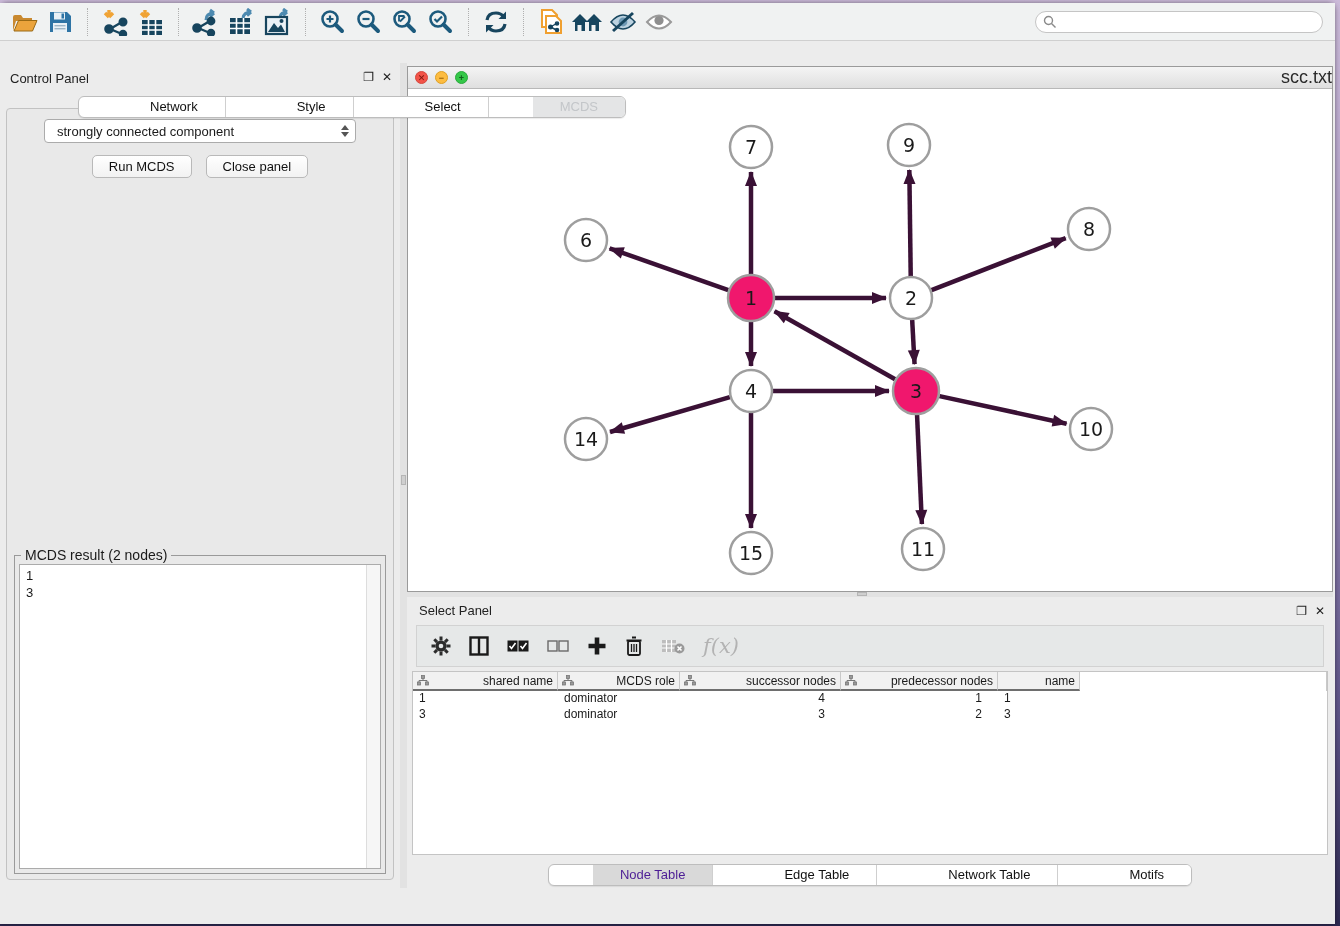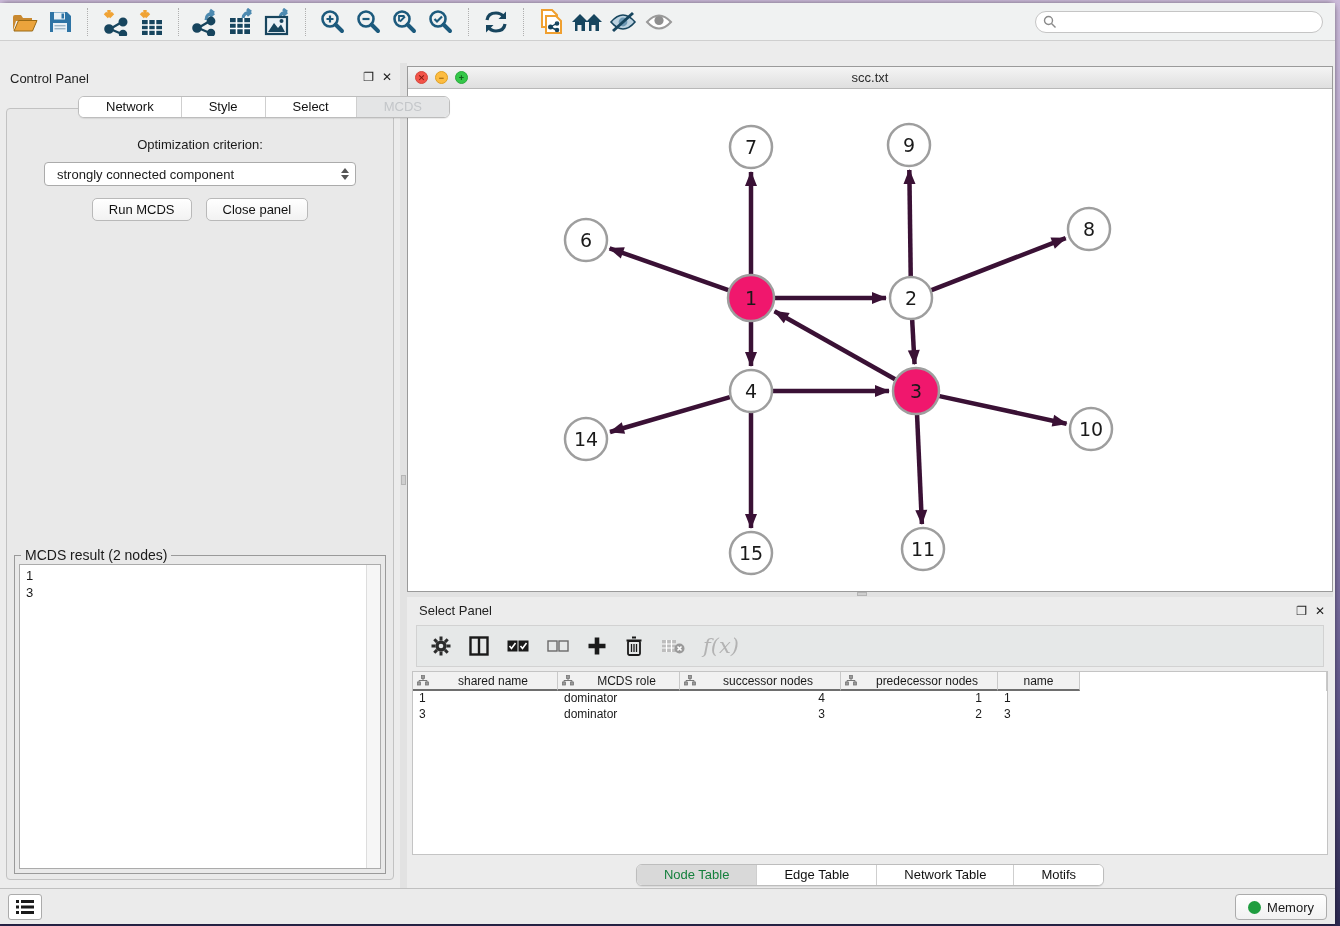--- a/index.html
+++ b/index.html
@@ -31,21 +31,21 @@
   
   .control-panel { position:absolute; left:0; top:60px; width:400px; bottom:36px; background:#ececec; }
   .cp-header { height:30px; position:relative; }
   .cp-header .ph-title { position:absolute; left:10px; top:8px; font-size:13px; color:#222; }
   .panel-ctrls { position:absolute; right:8px; top:7px; display:flex; gap:8px; font-size:12px; color:#222; }
   .panel-ctrls span { cursor:default; font-weight:bold; }
   .cp-body { position:absolute; left:6px; right:6px; top:45px; bottom:8px;
              background:#e9e9e9; border:1px solid #c2c2c2; border-radius:4px; }
   .tabgroup { display:flex; height:22px; border:1px solid #bdbdbd; border-radius:6px;
               overflow:hidden; background:#fff; font-size:13px; box-shadow:0 1px 1px rgba(0,0,0,.08); }
-  .tab { padding:0 27px; line-height:20px; border-right:1px solid #cfcfcf; background:#fff; color:#111; white-space:nowrap; }
+  .tab { padding:0 27px; line-height:20px; border-right:1px solid #cfcfcf; background:#fff; color:#111; white-space:nowrap;margin-left:44px; }
   .tab:last-child { border-right:none; }
   .tab.dim { background:#e4e5e6; color:#c3c6c9; }
   .cp-tabs { position:absolute; left:78px; top:33px; z-index:3; }
   .opt-label { text-align:center; margin-top:28px; font-size:13px; }
   .combo { margin:10px auto 0; width:312px; height:24px; background:#fff; border:1px solid #ababab;
            border-radius:4px; display:flex; align-items:center; padding:0 6px 0 12px; font-size:13px; }
   .combo .cval { flex:1; }
   .stepper { display:flex; flex-direction:column; align-items:center; gap:2px; }
   .stepper i { width:0; height:0; border-left:4px solid transparent; border-right:4px solid transparent; display:block; }
   .stepper .up { border-bottom:5px solid #555; }
@@ -64,48 +64,48 @@
   
   .splitter-v { position:absolute; left:400px; top:60px; width:7px; bottom:36px; background:#e2e2e2; }
   .grip-v { position:absolute; left:1px; top:412px; width:5px; height:10px; background:#cfcfcf; border:1px solid #b5b5b5; }
   .splitter-h { position:absolute; left:407px; top:589px; width:926px; height:5px; background:#e2e2e2; }
   .grip-h { position:absolute; left:450px; top:0; width:10px; height:4px; background:#cfcfcf; border:1px solid #b5b5b5; }
 
   
   .network-window { position:absolute; left:407px; top:63px; width:926px; height:526px;
                     background:#fff; border:1px solid #9a9a9a; }
   .nw-titlebar { height:22px; background:linear-gradient(#f4f4f4,#dfdfdf); border-bottom:1px solid #b8b8b8; position:relative; }
-  .nw-title { text-align:center; line-height:21px; font-size:13px; color:#2a2a2a; }
+  .nw-title { text-align:right; line-height:21px; font-size:18px; color:#2a2a2a; }
   .lights { position:absolute; left:7px; top:4px; display:flex; gap:7px; }
   .light { width:13px; height:13px; border-radius:50%; font-size:9px; line-height:12px; text-align:center; font-weight:bold; }
   .light.red { background:#f25348; border:1px solid #d5483d; color:#7c150d; }
   .light.yellow { background:#fdbc40; border:1px solid #dfa023; color:#935c05; }
   .light.green { background:#34c748; border:1px solid #2aa93c; color:#10611d; }
   .nw-canvas { position:relative; width:924px; height:502px; background:#fff; }
 
   
   .table-panel { position:absolute; left:407px; top:594px; width:926px; bottom:36px; background:#ececec; }
   .tp-header { height:26px; position:relative; }
   .tp-header .ph-title { position:absolute; left:12px; top:6px; font-size:13px; color:#222; }
   .tp-toolbar { margin:2px 9px 0; height:42px; background:#e6e8e8; border:1px solid #d2d2d2;
                 display:flex; align-items:center; gap:18px; padding:0 14px; }
   .tbicon { display:flex; align-items:center; justify-content:center; height:24px; }
   .fx { font-family:"DejaVu Serif","Liberation Serif",serif; font-style:italic; font-size:21px; color:#b3b3b3; }
   .tp-table { margin:4px 5px 0; background:#fff; border:1px solid #c4c4c4; height:184px; overflow:hidden; }
   .thead { display:flex; height:19px; font-size:12px; }
   .th { background:#f1f1f1; border-right:1px solid #c9c9c9; border-bottom:2px solid #6e6e6e;
         display:flex; align-items:center; padding:0 4px; gap:4px; }
-  .th .lbl { flex:1; text-align:center; }
+  .th .lbl { flex:1; text-align:right; }
   .th-fill { flex:1; background:#fff; border-bottom:none; }
   .trow { display:flex; height:16px; font-size:12px; }
   .td { padding:0 6px; white-space:nowrap; overflow:hidden; }
   .td.r { text-align:right; padding-right:16px; }
   .c0 { width:145px; } .c1 { width:122px; } .c2 { width:161px; } .c3 { width:157px; } .c4 { width:82px; }
   .tp-tabs { position:absolute; left:0; right:0; bottom:2px; display:flex; justify-content:center; }
-  .tab.sel-dim { background:#d9d9d9; color:#15803d; }
+  .tab.sel-dim { background:#d9d9d9; color:#4c1d95; }
 
   
   .statusbar { position:absolute; left:0; bottom:0; width:100%; height:36px; background:#ebebeb;
                border-top:1px solid #c0c0c0; }
   .sb-left { position:absolute; left:8px; top:5px; width:34px; height:26px; background:#fff;
              border:1px solid #ababab; border-radius:3px; display:flex; align-items:center; justify-content:center; }
   .sb-right { position:absolute; right:8px; top:5px; height:26px; background:linear-gradient(#fff,#f1f1f1);
               border:1px solid #ababab; border-radius:4px; display:flex; align-items:center; gap:6px;
               padding:0 12px; font-size:13px; }
   .gdot { width:13px; height:13px; border-radius:50%; background:#1f9d3f; }
@@ -272,21 +272,20 @@
         <span>✕</span>
       </div>
     </div>
     <div class="cp-tabs tabgroup">
       <div class="tab">Network</div>
       <div class="tab">Style</div>
       <div class="tab">Select</div>
       <div class="tab dim">MCDS</div>
     </div>
     <div class="cp-body">
-      <div class="opt-label">Optimization criterion:</div>
       <div class="combo">
         <span class="cval">strongly connected component</span>
         <span class="stepper">
             <i class="up"></i>
             <i class="dn"></i>
           </span>
       </div>
       <div class="cp-buttons">
         <button class="btn">Run MCDS</button>
         <button class="btn">Close panel</button>
@@ -532,32 +531,14 @@
     <div class="tp-tabs">
       <div class="tabgroup">
         <div class="tab sel-dim">Node Table</div>
         <div class="tab">Edge Table</div>
         <div class="tab">Network Table</div>
         <div class="tab">Motifs</div>
       </div>
     </div>
   </div>
 
-  <div class="statusbar">
-    <div class="sb-left">
-      <svg width="18" height="14" viewBox="0 0 18 14">
-        <g fill="#1a1a1a">
-          <rect x="0" y="0" width="3" height="3"></rect>
-            <rect x="5" y="0" width="13" height="3"></rect>
-          <rect x="0" y="5.5" width="3" height="3"></rect>
-            <rect x="5" y="5.5" width="13" height="3"></rect>
-          <rect x="0" y="11" width="3" height="3"></rect>
-            <rect x="5" y="11" width="13" height="3"></rect>
-        </g>
-      </svg>
-    </div>
-    <div class="sb-right">
-      <span class="gdot"></span>
-      <span>Memory</span>
-    </div>
-  </div>
 
 </div>
 
 </body></html>

